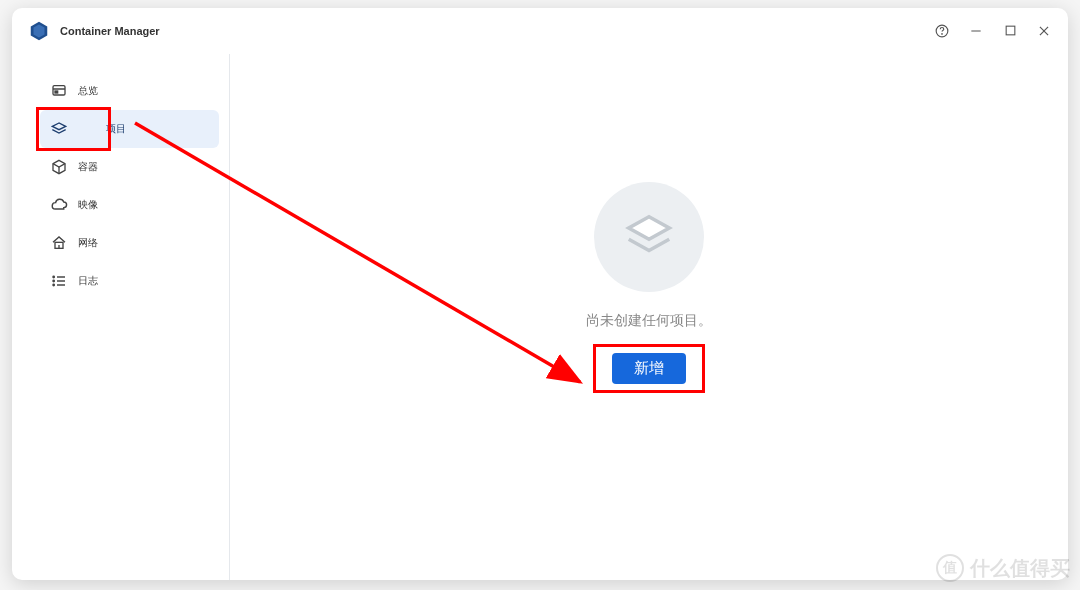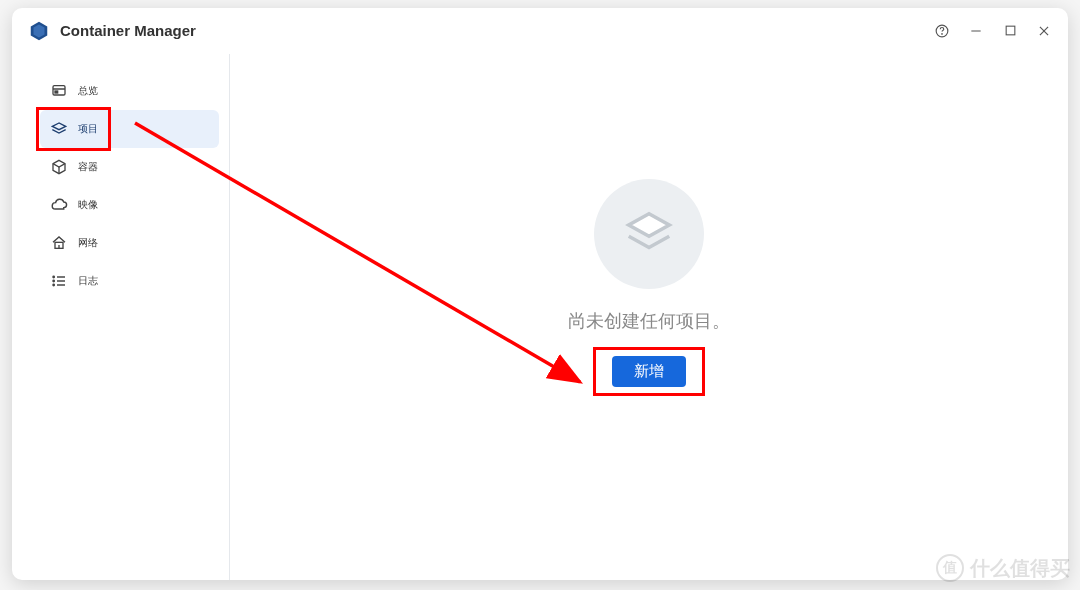--- a/index.html
+++ b/index.html
@@ -33,21 +33,21 @@
     }
     .titlebar .logo {
       width: 22px;
       height: 22px;
       margin-right: 10px;
       display: flex;
       align-items: center;
       justify-content: center;
     }
     .titlebar .title {
-      font-size: 15px;
+      font-size: 11px;
       font-weight: 600;
       color: #333;
     }
     .titlebar .controls {
       margin-left: auto;
       display: flex;
       align-items: center;
       gap: 18px;
     }
     .titlebar .controls .ctrl {
@@ -76,20 +76,21 @@
       border-radius: 6px;
       padding: 0 10px;
       color: #333;
       font-size: 10px;
       cursor: pointer;
       position: relative;
     }
     .nav-item.active {
       background: #e8f0fb;
       color: #1c3d6e;
+      gap: 28px;
     }
     .nav-item .icon {
       width: 18px;
       height: 18px;
       margin-right: 10px;
       display: flex;
       align-items: center;
       justify-content: center;
       color: #444;
     }
@@ -121,21 +122,21 @@
       width: 110px;
       height: 110px;
       background: #eceff2;
       border-radius: 55px;
       display: flex;
       align-items: center;
       justify-content: center;
       margin-bottom: 20px;
     }
     .empty-text {
-      font-size: 18px;
+      font-size: 14px;
       color: #888;
       margin-bottom: 14px;
     }
     .new-btn-wrap {
       position: relative;
       padding: 6px 16px;
       border: 3px solid #ff0000;
     }
     .new-btn {
       background: #1668dc;

